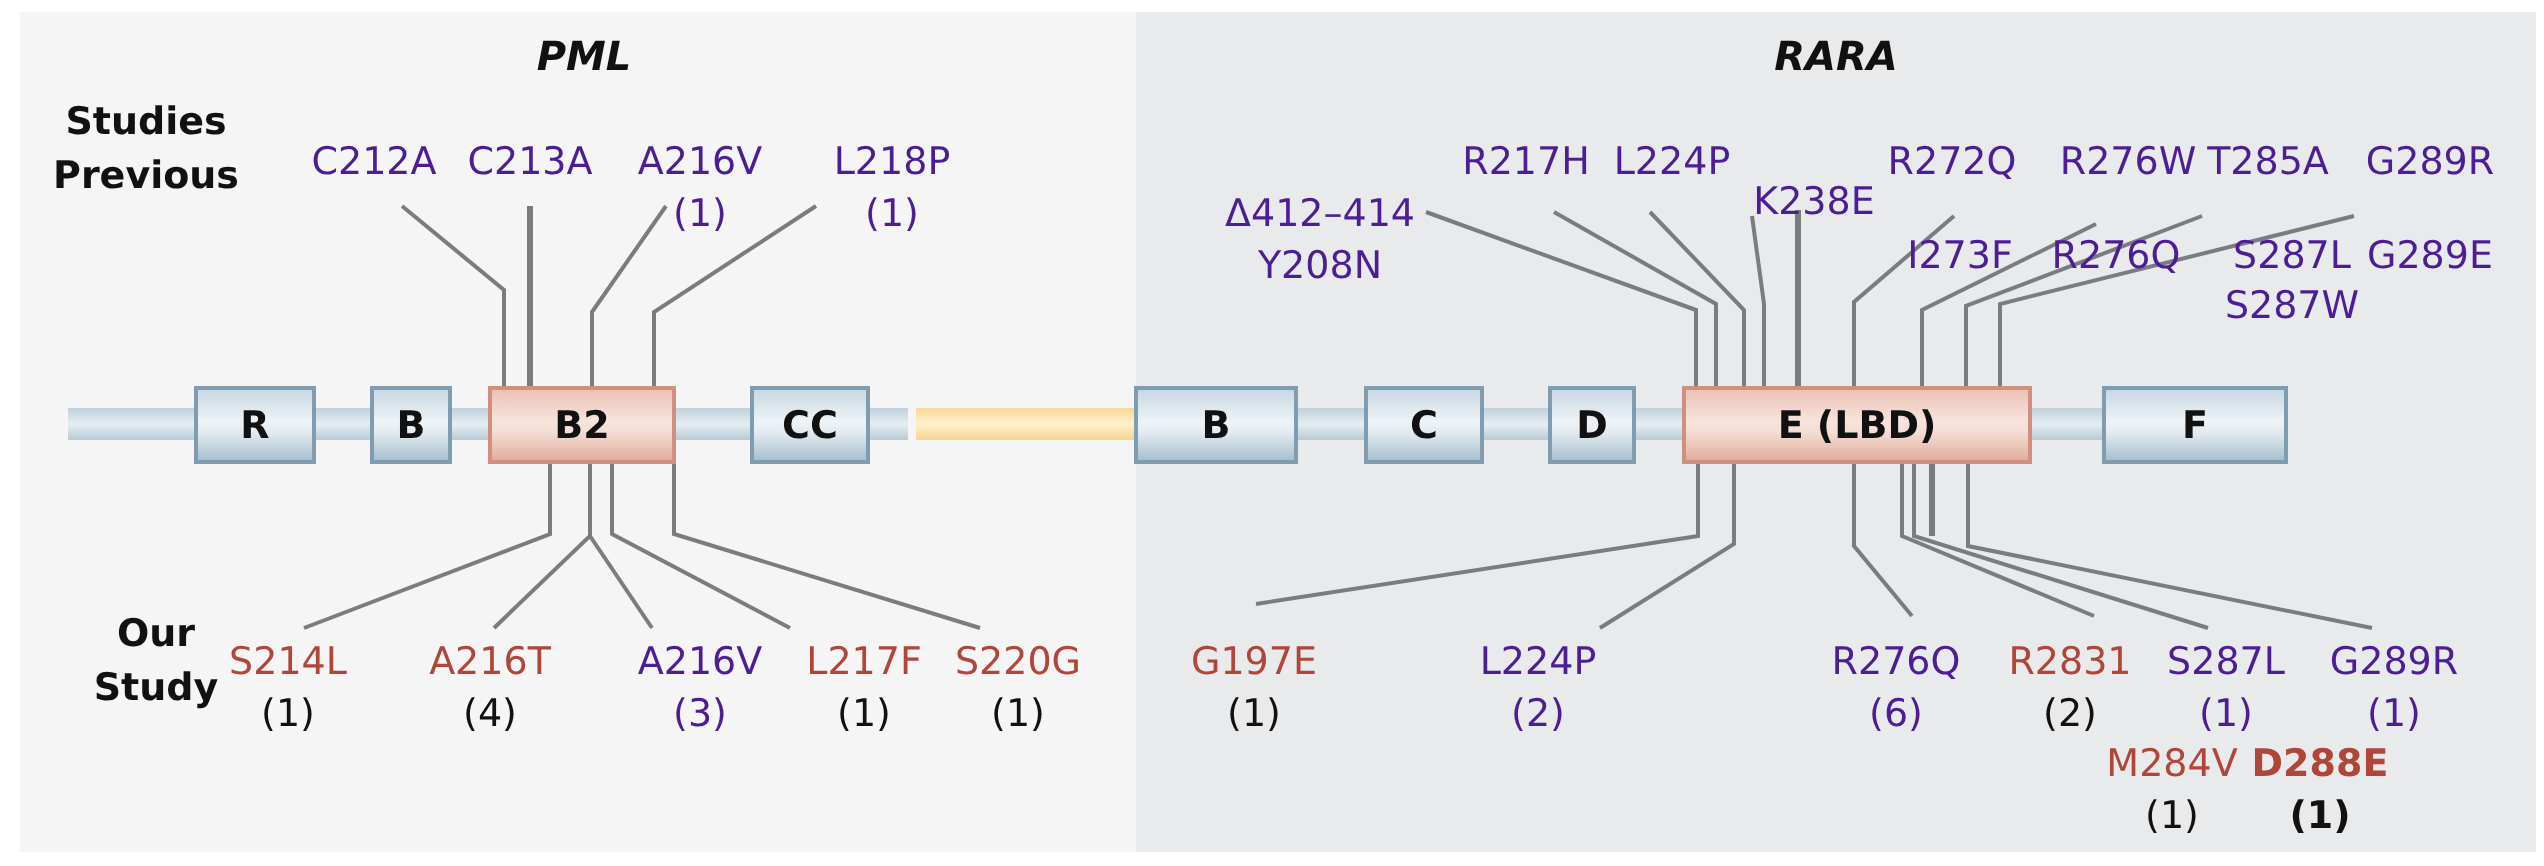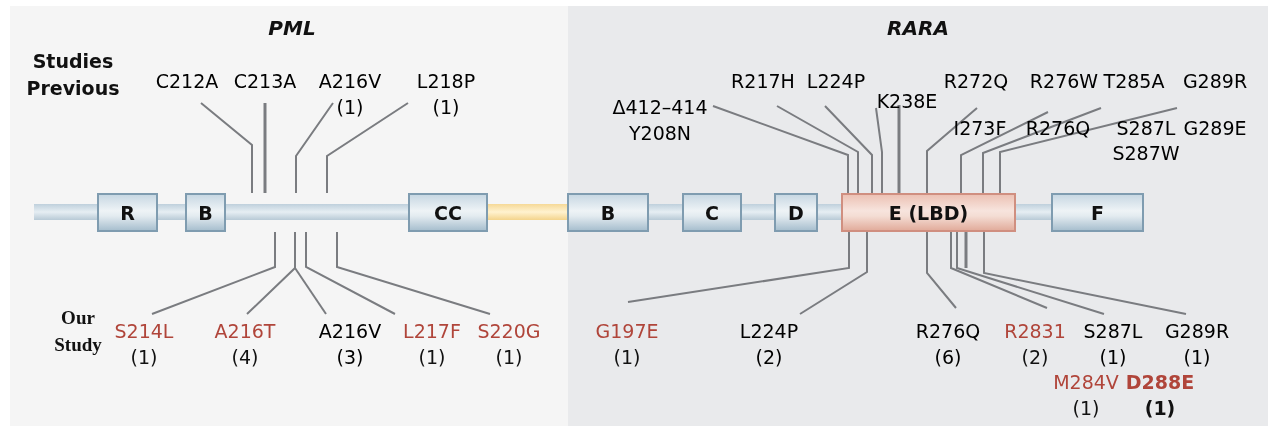--- a/index.html
+++ b/index.html
@@ -12,52 +12,53 @@
                 transform: translateX(-50%); white-space: nowrap; }
   .row-label { position: absolute; font-weight: bold; font-size: 19px; color: #111; text-align: center;
                line-height: 27px; transform: translateX(-50%); white-space: nowrap; }
   .backbone { position: absolute; height: 16px; background: linear-gradient(#bfd0dc, #e6eef3 50%, #b8cad6); }
   .backbone.linker { background: linear-gradient(#f6d997, #fff2cf 50%, #f3d48c); }
   .domain { position: absolute; top: 193px; height: 39px; box-sizing: border-box;
             border: 2px solid #7f9cb0; background: linear-gradient(#c8d8e3, #eef3f6 45%, #e3ebf0 60%, #a9c0cf);
             display: flex; align-items: center; justify-content: center;
             font-weight: bold; font-size: 19px; color: #111; }
   .domain.hl { border-color: #d08f80; background: linear-gradient(#ecc2b5, #f7e4dd 45%, #f4ddd4 60%, #e2ad9d); }
-  .mut { position: absolute; font-size: 19px; line-height: 26px; text-align: center; color: #000000;
+  .mut { position: absolute; font-size: 19px; line-height: 26px; text-align: center; color: #4c1d95;
          transform: translateX(-50%); white-space: nowrap; }
   .mut.novel { color: #b0453a; }
   .mut .cnt { display: block; }
   svg.lines { position: absolute; left: 0; top: 0; }
 </style>
 </head>
 <body>
 
 <div id="canvas">
   <div class="panel-left"></div>
   <div class="panel-right"></div>
 
   <div class="gene-title" style="left:292px; top:16px;">PML</div>
   <div class="gene-title" style="left:918px; top:16px;">RARA</div>
 
   <div class="row-label" style="left:73px; top:48px;">
     <div>Studies</div>
     <div>Previous</div>
   </div>
-  <div class="row-label" style="left:78px; top:304px;font-family:Liberation Serif, serif;">
+  <div class="row-label" style="left:78px; top:304px;">
     <div>Our</div>
     <div>Study</div>
   </div>
 
   <div class="backbone" style="left:34px; top:204px; width:420px;"></div>
   <div class="backbone linker" style="left:458px; top:204px; width:112px;"></div>
   <div class="backbone" style="left:568px; top:204px; width:490px;"></div>
 
   <div class="domain" style="left:97px; width:61px;">R</div>
   <div class="domain" style="left:185px; width:41px;">B</div>
-  <div class="domain" style="left:408px; width:80px;">CC</div>
+  <div class="domain hl" style="left:244px; width:94px;">B2</div>
+  <div class="domain" style="left:375px; width:60px;">CC</div>
   <div class="domain" style="left:567px; width:82px;">B</div>
   <div class="domain" style="left:682px; width:60px;">C</div>
   <div class="domain" style="left:774px; width:44px;">D</div>
   <div class="domain hl" style="left:841px; width:175px;">E (LBD)</div>
   <div class="domain" style="left:1051px; width:93px;">F</div>
 
   <svg class="lines" width="1272" height="433">
     <g fill="none" stroke="#7a7c80" stroke-width="2">
 
       <polyline points="201,103 252,145 252,193"></polyline>

